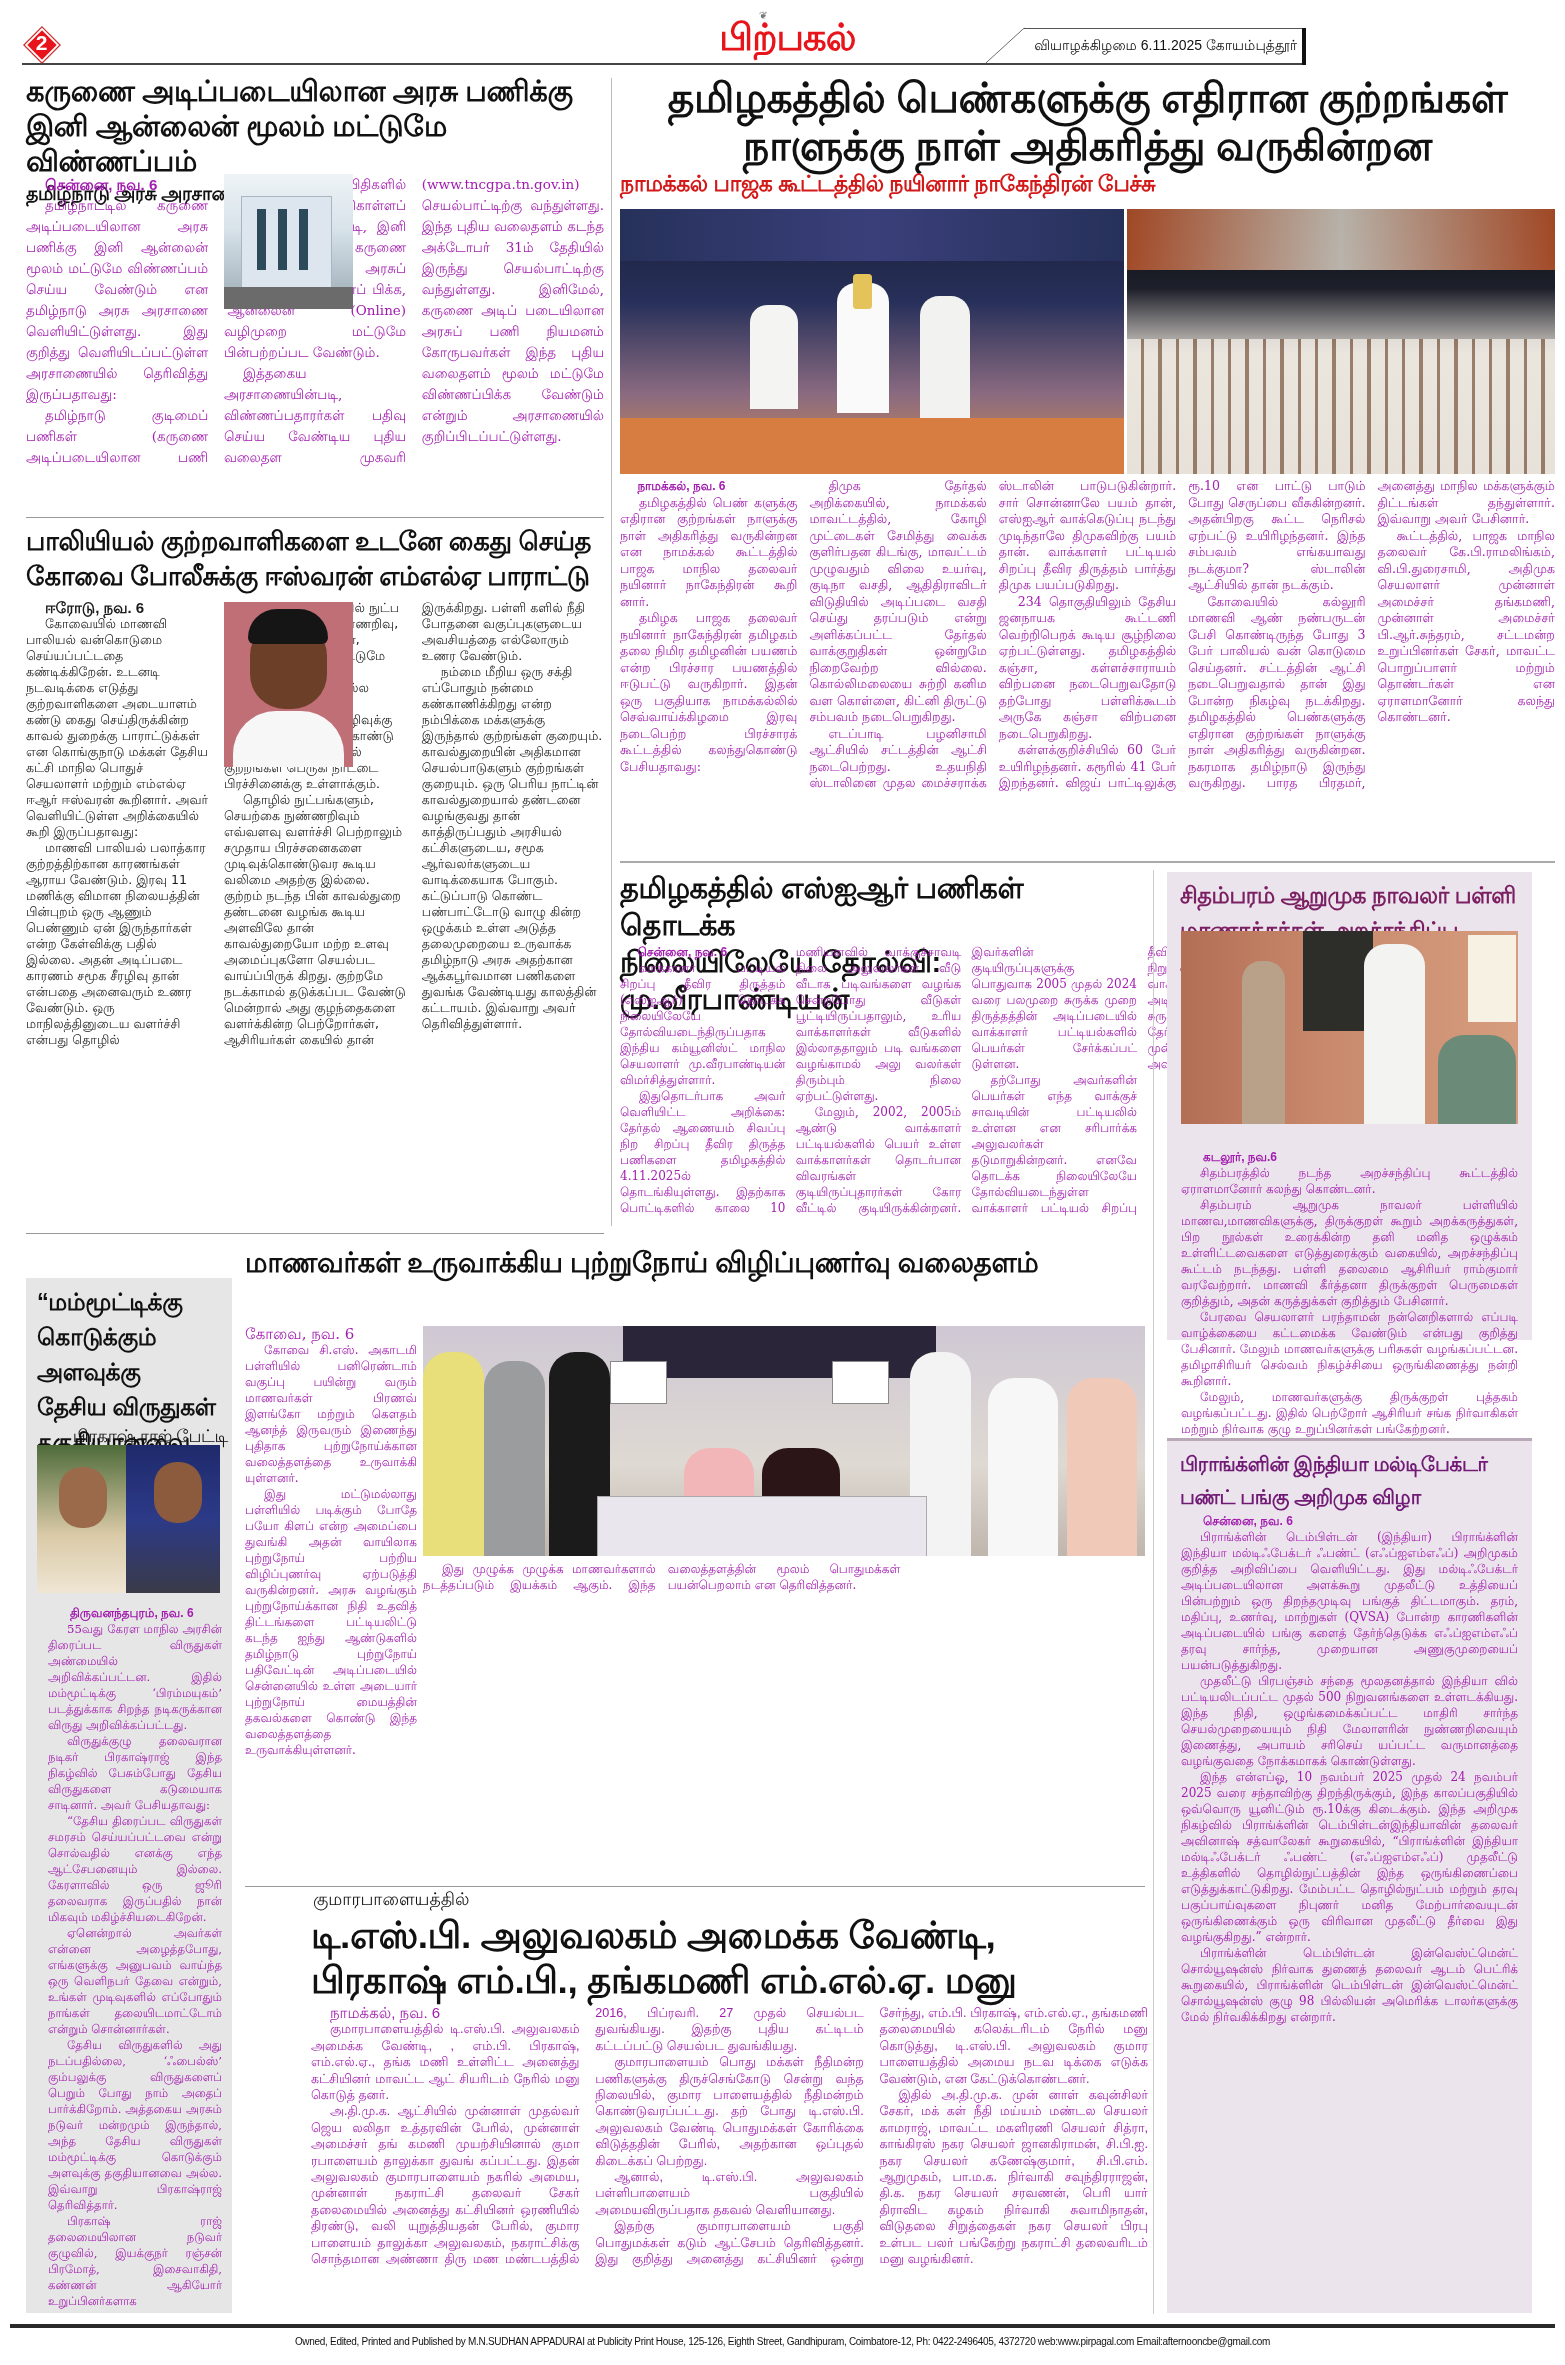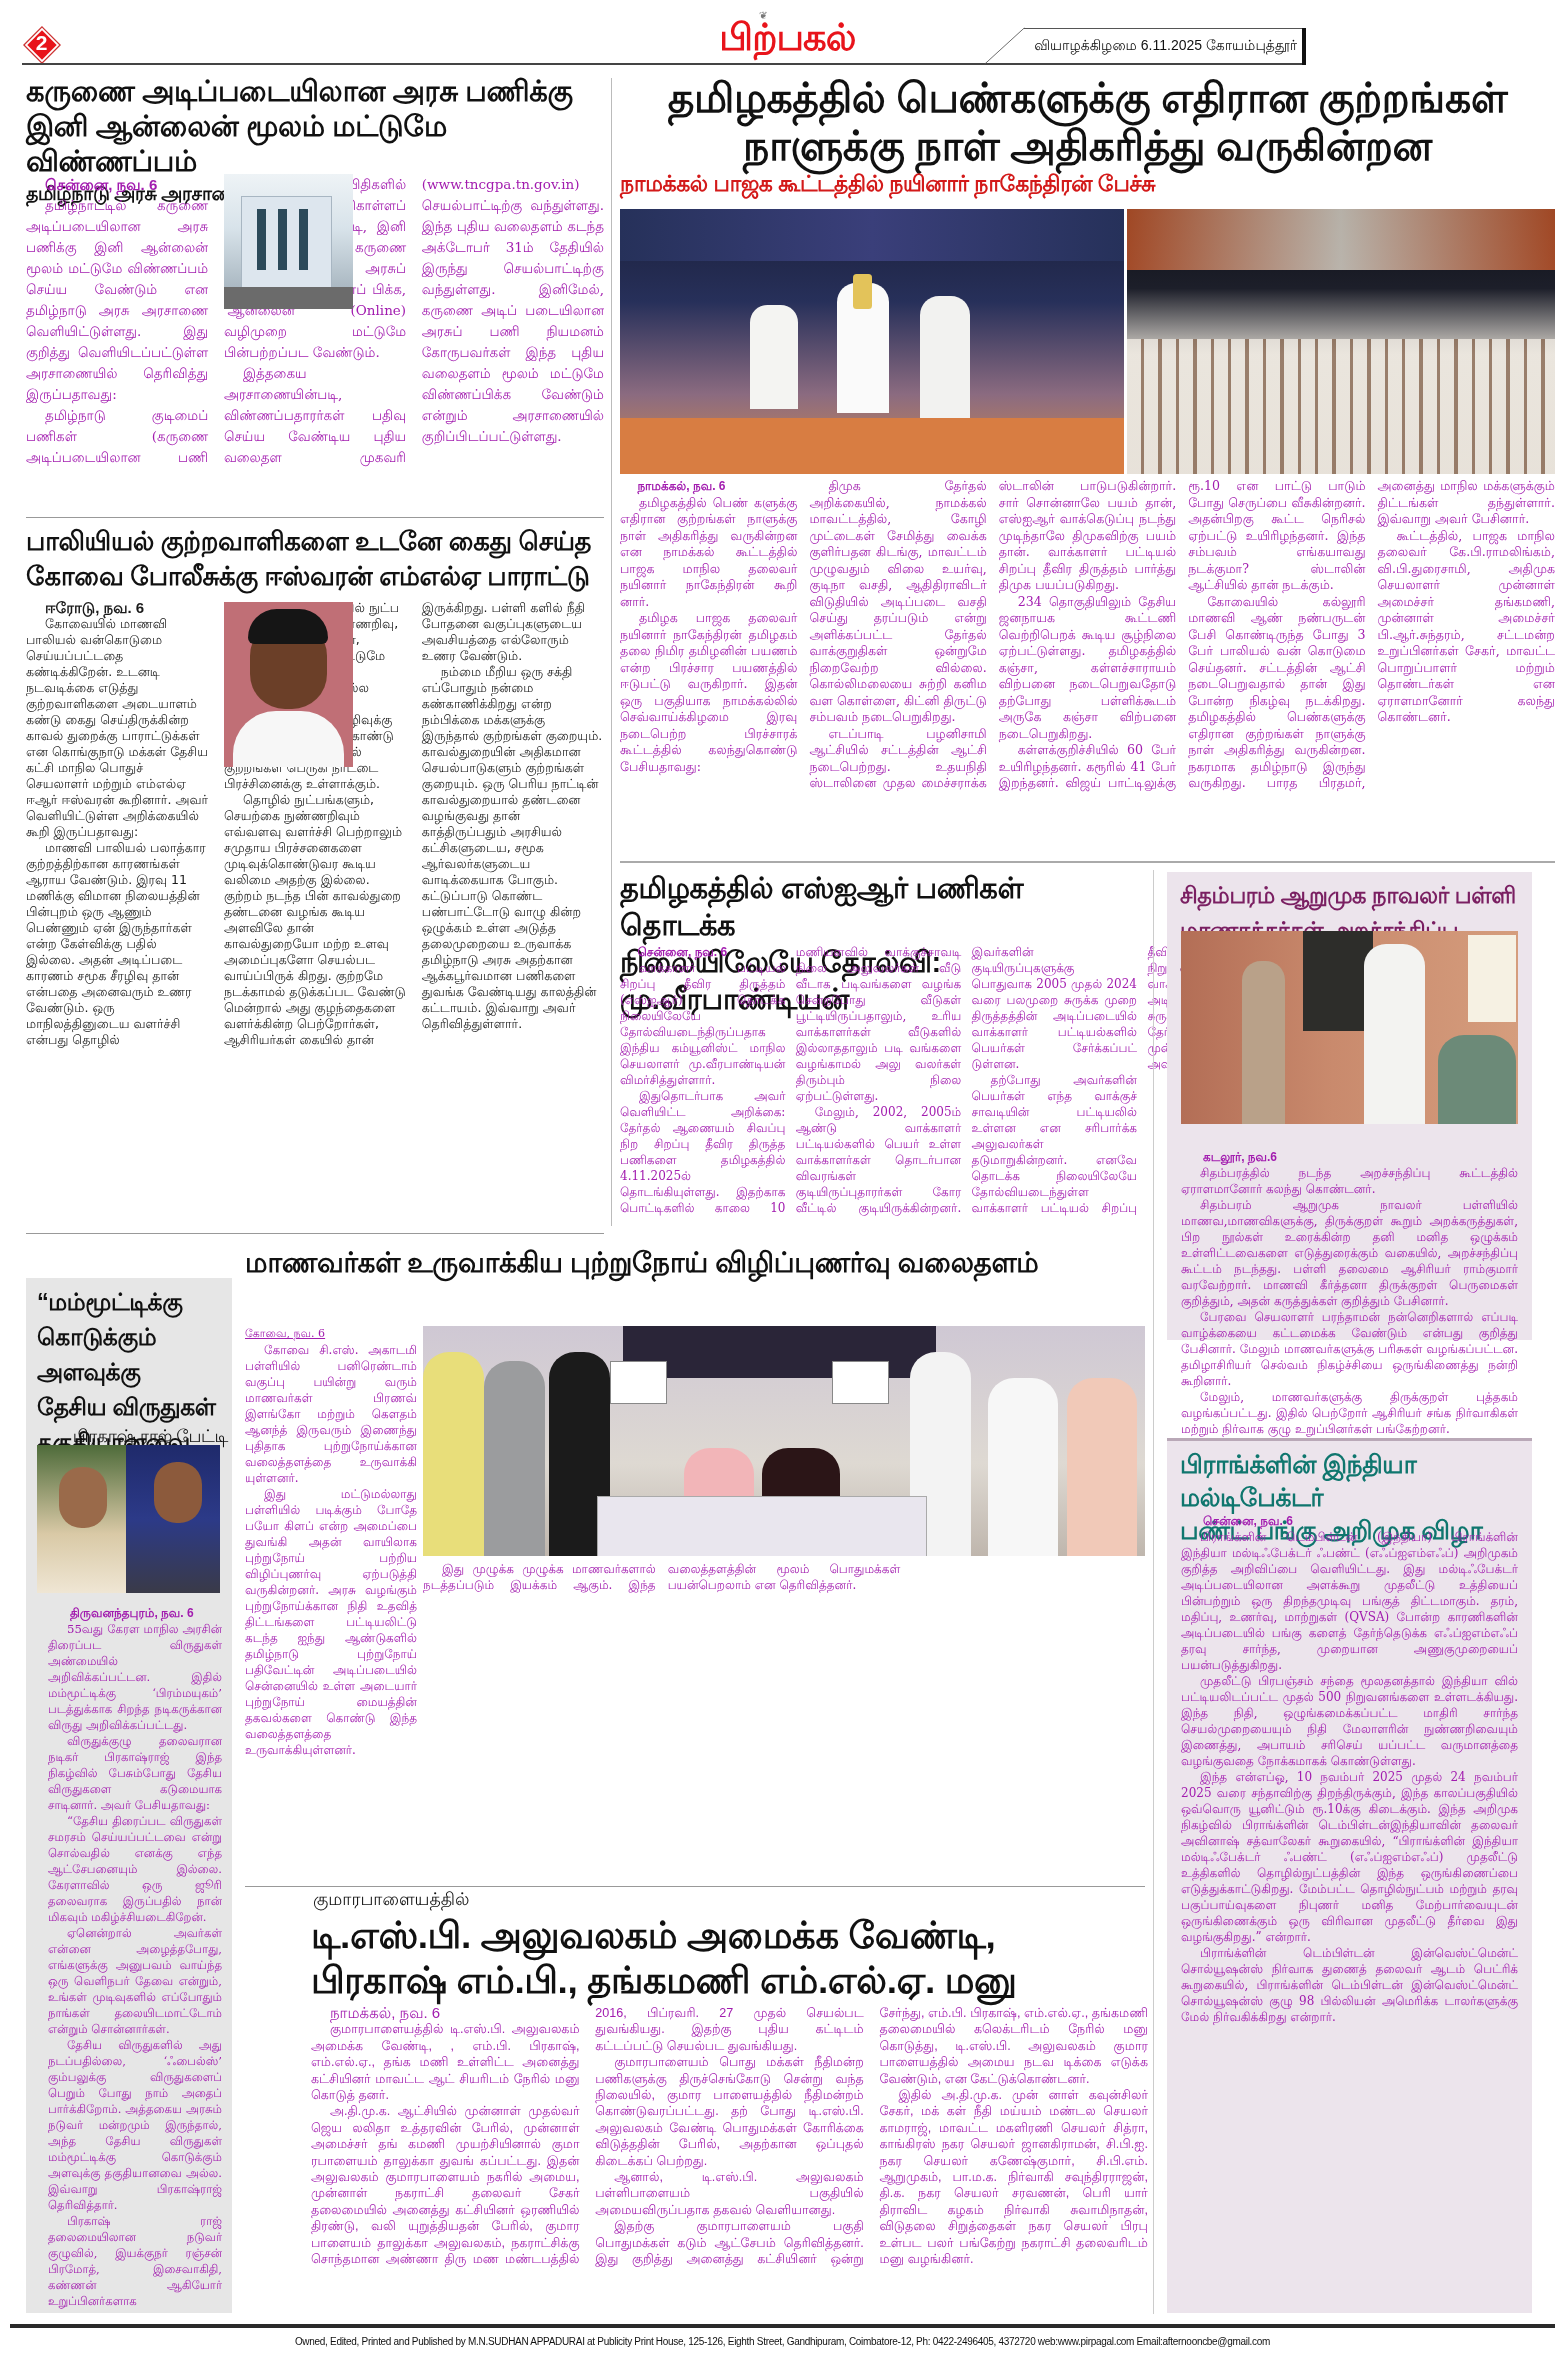--- a/index.html
+++ b/index.html
@@ -135,21 +135,21 @@
 <div class="abs txt" style="left:1181px;top:1129px;width:337px;font-size:12px;line-height:16px;margin-top:20px;">
   <div class="dl" style="padding-left:22px;font-size:12px;">கடலூர், நவ.6</div>
   <p>சிதம்பரத்தில் நடந்த அறச்சந்திப்பு கூட்டத்தில் ஏராளமானோர் கலந்து கொண்டனர்.</p>
   <p>சிதம்பரம் ஆறுமுக நாவலர் பள்ளியில் மாணவ,மாணவிகளுக்கு, திருக்குறள் கூறும் அறக்கருத்துகள், பிற நூல்கள் உரைக்கின்ற தனி மனித ஒழுக்கம் உள்ளிட்டவைகளை எடுத்துரைக்கும் வகையில், அறச்சந்திப்பு கூட்டம் நடந்தது. பள்ளி தலைமை ஆசிரியர் ராம்குமார் வரவேற்றார். மாணவி கீர்த்தனா திருக்குறள் பெருமைகள் குறித்தும், அதன் கருத்துக்கள் குறித்தும் பேசினார்.</p>
   <p>பேரவை செயலாளர் பரந்தாமன் நன்னெறிகளால் எப்படி வாழ்க்கையை கட்டமைக்க வேண்டும் என்பது குறித்து பேசினார். மேலும் மாணவர்களுக்கு பரிசுகள் வழங்கப்பட்டன. தமிழாசிரியர் செல்வம் நிகழ்ச்சியை ஒருங்கிணைத்து நன்றி கூறினார்.</p>
   <p>மேலும், மாணவர்களுக்கு திருக்குறள் புத்தகம் வழங்கப்பட்டது. இதில் பெற்றோர் ஆசிரியர் சங்க நிர்வாகிகள் மற்றும் நிர்வாக குழு உறுப்பினர்கள் பங்கேற்றனர்.</p>
 </div>
 
 <div class="abs" style="left:1167px;top:1438px;width:365px;height:2.6px;background:#b9a8b7;"></div>
 <div class="abs" style="left:1167px;top:1441px;width:365px;height:872px;background:#ece4ec;"></div>
-<div class="abs hl" style="left:1180px;top:1448px;width:344px;font-size:25px;line-height:33px;color:#0f766e;">
+<div class="abs hl" style="left:1180px;top:1448px;width:344px;font-size:20px;line-height:33px;color:#701a75;">
   <div>பிராங்க்ளின் இந்தியா மல்டிபேக்டர்</div>
   <div>பண்ட் பங்கு அறிமுக விழா</div>
 </div>
 <div class="abs txt" style="left:1181px;top:1513px;width:337px;height:796px;overflow:hidden;font-size:12px;line-height:16px;">
   <div class="dl" style="padding-left:22px;font-size:12px;">சென்னை, நவ. 6</div>
   <p>பிராங்க்ளின் டெம்பிள்டன் (இந்தியா) பிராங்க்ளின் இந்தியா மல்டிஃபேக்டர் ஃபண்ட் (எஃப்ஐஎம்எஃப்) அறிமுகம் குறித்த அறிவிப்பை வெளியிட்டது. இது மல்டிஃபேக்டர் அடிப்படையிலான அளக்கூறு முதலீட்டு உத்தியைப் பின்பற்றும் ஒரு திறந்தமுடிவு பங்குத் திட்டமாகும். தரம், மதிப்பு, உணர்வு, மாற்றுகள் (QVSA) போன்ற காரணிகளின் அடிப்படையில் பங்கு களைத் தேர்ந்தெடுக்க எஃப்ஐஎம்எஃப் தரவு சார்ந்த, முறையான அணுகுமுறையைப் பயன்படுத்துகிறது.</p>
   <p>முதலீட்டு பிரபஞ்சம் சந்தை மூலதனத்தால் இந்தியா வில் பட்டியலிடப்பட்ட முதல் 500 நிறுவனங்களை உள்ளடக்கியது. இந்த நிதி, ஒழுங்கமைக்கப்பட்ட மாதிரி சார்ந்த செயல்முறையையும் நிதி மேலாளரின் நுண்ணறிவையும் இணைத்து, அபாயம் சரிசெய் யப்பட்ட வருமானத்தை வழங்குவதை நோக்கமாகக் கொண்டுள்ளது.</p>
   <p>இந்த என்எப்ஓ, 10 நவம்பர் 2025 முதல் 24 நவம்பர் 2025 வரை சந்தாவிற்கு திறந்திருக்கும், இந்த காலப்பகுதியில் ஒவ்வொரு யூனிட்டும் ரூ.10க்கு கிடைக்கும். இந்த அறிமுக நிகழ்வில் பிராங்க்ளின் டெம்பிள்டன்இந்தியாவின் தலைவர் அவினாஷ் சத்வாலேகர் கூறுகையில், “பிராங்க்ளின் இந்தியா மல்டிஃபேக்டர் ஃபண்ட் (எஃப்ஐஎம்எஃப்) முதலீட்டு உத்திகளில் தொழில்நுட்பத்தின் இந்த ஒருங்கிணைப்பை எடுத்துக்காட்டுகிறது. மேம்பட்ட தொழில்நுட்பம் மற்றும் தரவு பகுப்பாய்வுகளை நிபுணர் மனித மேற்பார்வையுடன் ஒருங்கிணைக்கும் ஒரு விரிவான முதலீட்டு தீர்வை இது வழங்குகிறது.” என்றார்.</p>
   <p>பிராங்க்ளின் டெம்பிள்டன் இன்வெஸ்ட்மென்ட் சொல்யூஷன்ஸ் நிர்வாக துணைத் தலைவர் ஆடம் பெட்ரிக் கூறுகையில், பிராங்க்ளின் டெம்பிள்டன் இன்வெஸ்ட்மென்ட் சொல்யூஷன்ஸ் குழு 98 பில்லியன் அமெரிக்க டாலர்களுக்கு மேல் நிர்வகிக்கிறது என்றார்.</p>
 </div>
@@ -189,21 +189,21 @@
   <div style="position:absolute;left:187px;top:35px;width:57px;height:43px;background:#fff;border:0.9px solid #888;"></div>
   <div style="position:absolute;left:261px;top:122px;width:70px;height:109px;background:#f2b5b8;border-radius:26px 26px 0 0;"></div>
   <div style="position:absolute;left:339px;top:122px;width:78px;height:109px;background:#2b1517;border-radius:26px 26px 0 0;"></div>
   <div style="position:absolute;left:409px;top:35px;width:57px;height:43px;background:#fff;border:0.9px solid #888;"></div>
   <div style="position:absolute;left:487px;top:26px;width:61px;height:204px;background:#f3f3f3;border-radius:26px 26px 0 0;"></div>
   <div style="position:absolute;left:565px;top:52px;width:70px;height:178px;background:#f7f7f7;border-radius:26px 26px 0 0;"></div>
   <div style="position:absolute;left:644px;top:52px;width:70px;height:178px;background:#f1c9b8;border-radius:26px 26px 0 0;"></div>
   <div style="position:absolute;left:174px;top:170px;width:330px;height:61px;background:#e9e6ee;border:0.9px solid #aaa;"></div>
 </div>
 <div class="abs txt" style="left:245px;top:1326px;width:172px;height:757px;overflow:hidden;font-size:12px;line-height:16px;">
-  <div class="dl" style="font-family:'DejaVu Serif',serif;font-weight:normal;font-size:11px;text-decoration:underline;">கோவை, நவ. 6</div>
+  <div class="dl" style="font-family:'DejaVu Serif',serif;font-weight:normal;font-size:15px;">கோவை, நவ. 6</div>
   <p>கோவை சி.எஸ். அகாடமி பள்ளியில் பனிரெண்டாம் வகுப்பு பயின்று வரும் மாணவர்கள் பிரணவ் இளங்கோ மற்றும் கௌதம் ஆனந்த் இருவரும் இணைந்து புதிதாக புற்றுநோய்க்கான வலைத்தளத்தை உருவாக்கி யுள்ளனர்.</p>
   <p>இது மட்டுமல்லாது பள்ளியில் படிக்கும் போதே பயோ கிளப் என்ற அமைப்பை துவங்கி அதன் வாயிலாக புற்றுநோய் பற்றிய விழிப்புணர்வு ஏற்படுத்தி வருகின்றனர். அரசு வழங்கும் புற்றுநோய்க்கான நிதி உதவித் திட்டங்களை பட்டியலிட்டு கடந்த ஐந்து ஆண்டுகளில் தமிழ்நாடு புற்றுநோய் பதிவேட்டின் அடிப்படையில் சென்னையில் உள்ள அடையார் புற்றுநோய் மையத்தின் தகவல்களை கொண்டு இந்த வலைத்தளத்தை உருவாக்கியுள்ளனர்.</p>
 </div>
 <div class="abs cols3 txt" style="left:423px;top:1561px;width:722px;height:313px;font-size:12px;line-height:16px;column-gap:12px;">
   <p>இது முழுக்க முழுக்க மாணவர்களால் நடத்தப்படும் இயக்கம் ஆகும். இந்த வலைத்தளத்தின் மூலம் பொதுமக்கள் பயன்பெறலாம் என தெரிவித்தனர்.</p>
 </div>
 <div class="abs" style="left:245px;top:1886px;width:900px;height:0.9px;background:#999;"></div>
 
 <div class="abs" style="left:313px;top:1889px;font:17.4px 'Liberation Sans',sans-serif;">குமாரபாளையத்தில்</div>
 <div class="abs hl" style="left:311px;top:1913px;width:839px;font-size:37px;line-height:45px;font-weight:bold;">

